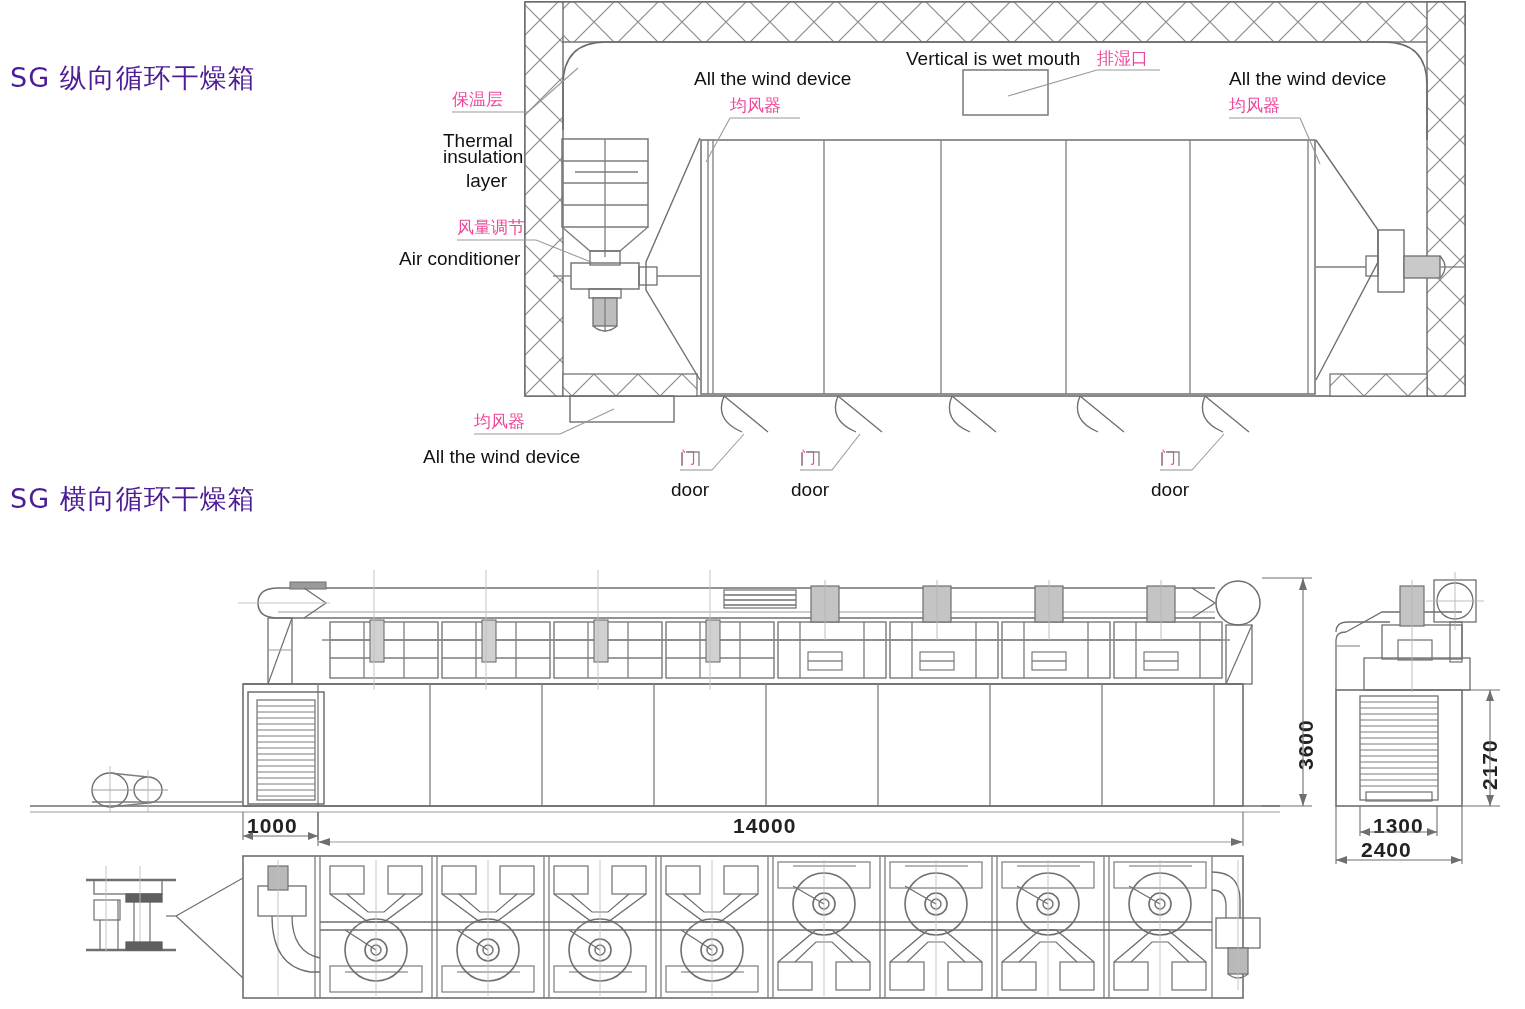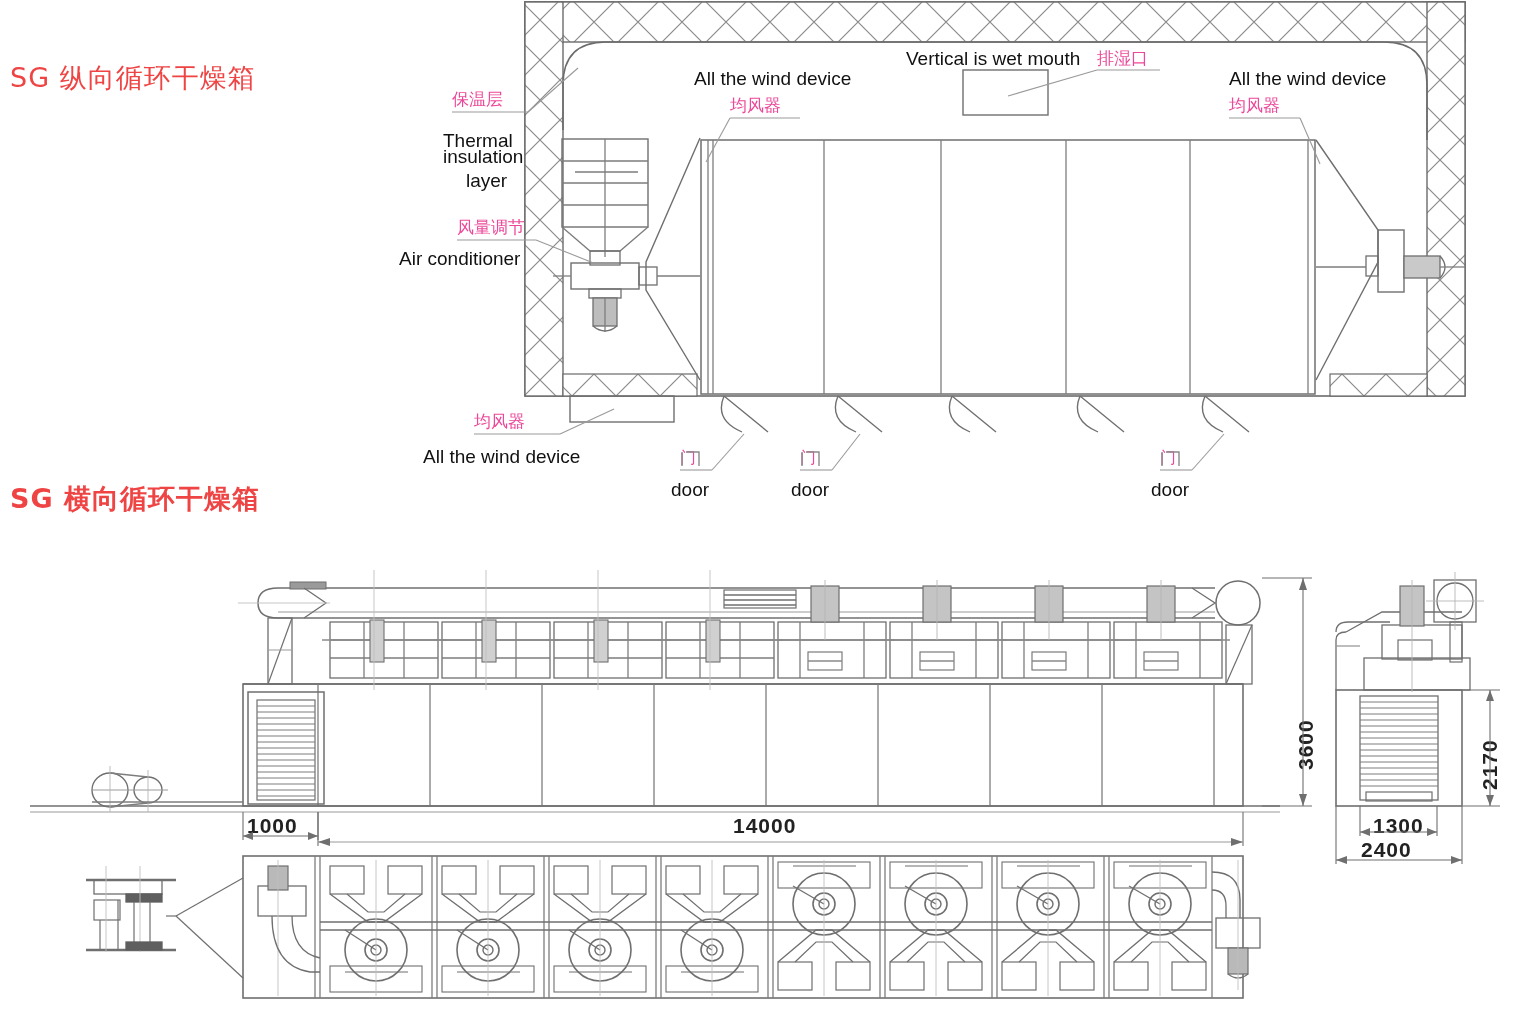--- a/index.html
+++ b/index.html
@@ -4,34 +4,34 @@
 <style>
   html,body{margin:0;padding:0;background:#ffffff;}
   body{width:1525px;height:1009px;position:relative;overflow:hidden;
        font-family:"Liberation Sans","DejaVu Sans",sans-serif;color:#1a1a1a;}
   .stage{position:absolute;inset:0;width:1525px;height:1009px;}
   svg{position:absolute;top:0;left:0;width:1525px;height:1009px;}
 
   .lbl{position:absolute;white-space:nowrap;line-height:1.18;}
   .lbl-en{font-size:19px;color:#111;}
   .lbl-cn{font-size:17px;color:#ec4899;font-family:Liberation Mono, monospace;}
-  .title-cn{font-size:27px;color:#ef4444;font-family:"DejaVu Sans",sans-serif;letter-spacing:1px;}
+  .title-cn{font-size:27px;color:#4c1d95;font-family:"DejaVu Sans",sans-serif;letter-spacing:1px;}
   .title-en{font-size:23px;color:#555;}
   .dim{position:absolute;font-size:21px;font-weight:bold;color:#222;letter-spacing:1px;}
   .dim.vert{transform:rotate(-90deg);transform-origin:left top;}
   .clip-top{overflow:hidden;}
 </style>
 </head>
 <body>
 
 <div class="stage">
 
   <div class="lbl title-cn" style="left:10px;top:62px;">SG 纵向循环干燥箱</div>
 
-  <div class="lbl title-cn clip-top" style="left:10px;top:483px;height:32px;font-weight:bold;">SG 横向循环干燥箱</div>
+  <div class="lbl title-cn clip-top" style="left:10px;top:483px;height:32px;">SG 横向循环干燥箱</div>
 
   <div class="lbl lbl-cn" style="left:452px;top:91px;">保温层</div>
   <div class="lbl lbl-en" style="left:443px;top:122px;margin-top:8px;">Thermal</div>
   <div class="lbl lbl-en" style="left:443px;top:146px;">insulation</div>
   <div class="lbl lbl-en" style="left:466px;top:170px;">layer</div>
 
   <div class="lbl lbl-cn" style="left:457px;top:219px;">风量调节器</div>
   <div class="lbl lbl-en" style="left:399px;top:248px;">Air conditioner</div>
 
   <div class="lbl lbl-en" style="left:694px;top:68px;">All the wind device</div>

